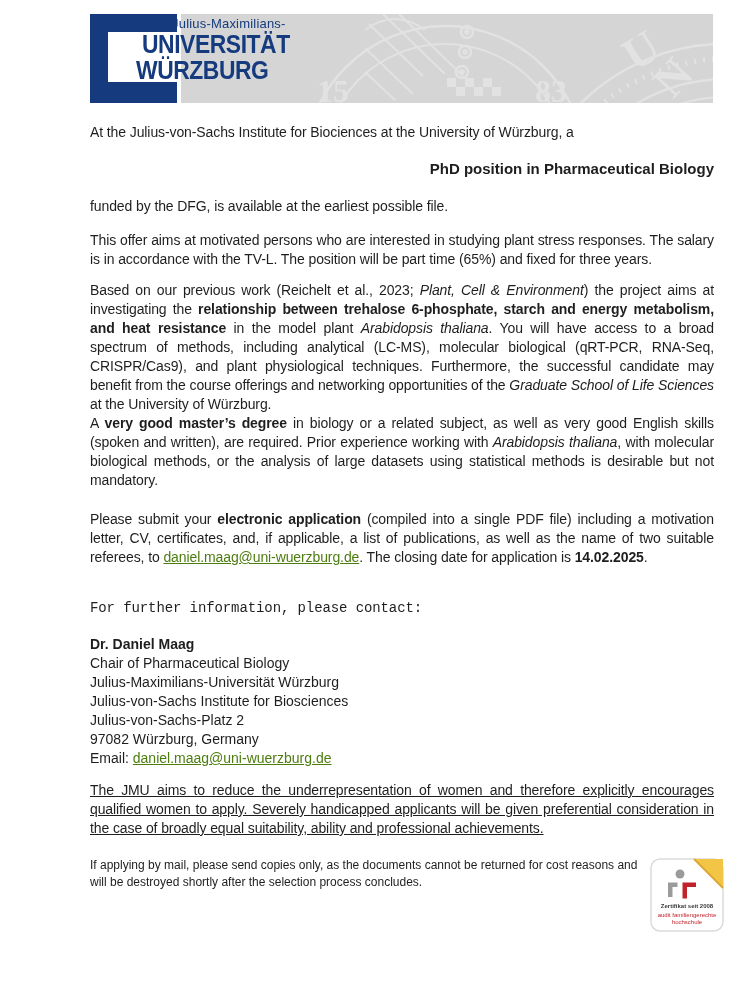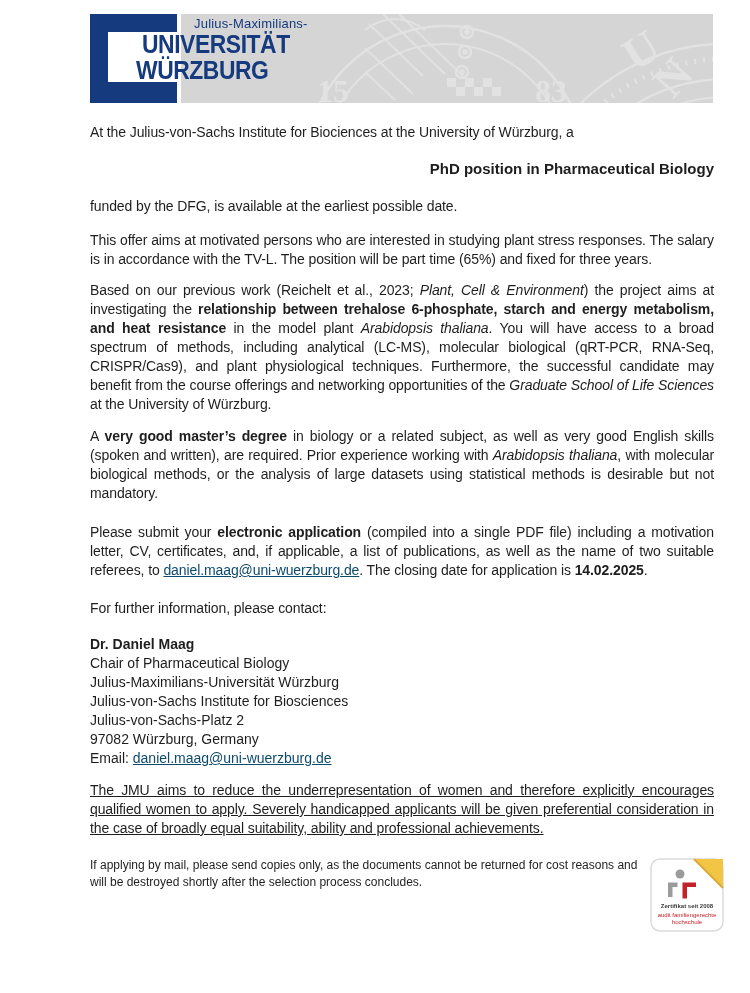--- a/index.html
+++ b/index.html
@@ -9,46 +9,46 @@
   }
   .content{position:absolute;left:90px;top:0;width:624px;}
 
   
   .banner{position:relative;margin-top:14px;width:623px;height:89px;background:#d5d5d5;}
   .watermark{position:absolute;right:0;top:0;}
   .logo-square{position:absolute;left:0;top:0;width:87px;height:89px;background:#153a7d;}
   .logo-gap{position:absolute;left:87px;top:0;width:4px;height:89px;background:#fff;}
   .logo-notch{position:absolute;left:18px;top:18px;width:69px;height:50px;background:#fff;}
   .brand-pretitle{
-    position:absolute;left:104px;top:2px;font-size:13px;font-weight:normal;
+    position:absolute;left:82px;top:2px;font-size:13px;font-weight:normal;
     color:#153a7d;letter-spacing:.2px;white-space:nowrap;
   }
   .brand-line{position:absolute;color:#153a7d;font-weight:bold;font-size:26px;
     letter-spacing:-.5px;transform:scaleX(.88);transform-origin:0 0;white-space:nowrap;line-height:1;}
   .brand-line1{left:52px;top:17px;}
   .brand-line2{left:46px;top:43px;}
 
   
   .p{margin:0;font-size:14px;line-height:19px;letter-spacing:-.1px;}
   .just{text-align:justify;}
   .bold{font-weight:bold;}
   .italic{font-style:italic;}
   .title{margin:17px 0 0 0;font-size:15px;line-height:19px;font-weight:bold;text-align:right;}
   .m-intro{margin-top:20px;}
   .m-funded{margin-top:19px;}
   .m-offer{margin-top:15px;}
   .m-project{margin-top:12px;}
-  .m-req{margin-top:13px;}
+  .m-req{margin-top:0;}
   .m-app{margin-top:20px;}
-  .m-contactintro{margin-top:19px;}
+  .m-contactintro{margin-top:32px;font-family:Liberation Mono, monospace;}
   .contact{margin-top:17px;}
   .contact .p{letter-spacing:0;}
   .m-equal{margin-top:13px;text-decoration:underline;}
   .smallprint{margin:19px 0 0 0;font-size:12px;line-height:16.5px;max-width:556px;}
-  a.doc-link{color:#0c4a6e;cursor:pointer;}
+  a.doc-link{color:#4d7c0f;cursor:pointer;}
 
   
   .badge{position:absolute;left:650px;top:858px;width:74px;height:74px;}
 </style>
 </head>
 <body>
 
 <div class="page">
   <div class="content">
 
@@ -91,21 +91,21 @@
       <div class="logo-gap"></div>
       <div class="brand-pretitle">Julius-Maximilians-</div>
       <div class="brand-line brand-line1">UNIVERSITÄT</div>
       <div class="brand-line brand-line2">WÜRZBURG</div>
     </header>
 
     <p class="p m-intro">At the Julius-von-Sachs Institute for Biociences at the University of Würzburg, a</p>
 
     <h1 class="title">PhD position in Pharmaceutical Biology</h1>
 
-    <p class="p m-funded">funded by the DFG, is available at the earliest possible date.</p>
+    <p class="p m-funded">funded by the DFG, is available at the earliest possible file.</p>
 
     <p class="p just m-offer">This offer aims at motivated persons who are interested in studying plant stress responses. The salary is in accordance with the TV-L. The position will be part time (65%) and fixed for three years.</p>
 
     <p class="p just m-project"><span>Based on our previous work (Reichelt et al., 2023; </span><span class="italic">Plant, Cell &amp; Environment</span><span>) the project aims at investigating the </span><span class="bold">relationship between trehalose 6-phosphate, starch and energy metabolism, and heat resistance</span><span> in the model plant </span><span class="italic">Arabidopsis thaliana</span><span>. You will have access to a broad spectrum of methods, including analytical (LC-MS), molecular biological (qRT-PCR, RNA-Seq, CRISPR/Cas9), and plant physiological techniques. Furthermore, the successful candidate may benefit from the course offerings and networking opportunities of the </span><span class="italic">Graduate School of Life Sciences</span><span> at the University of Würzburg.</span></p>
 
     <p class="p just m-req"><span>A </span><span class="bold">very good master’s degree</span><span> in biology or a related subject, as well as very good English skills (spoken and written), are required. Prior experience working with </span><span class="italic">Arabidopsis thaliana</span><span>, with molecular biological methods, or the analysis of large datasets using statistical methods is desirable but not mandatory.</span></p>
 
     <p class="p just m-app"><span>Please submit your </span><span class="bold">electronic application</span><span> (compiled into a single PDF file) including a motivation letter, CV, certificates, and, if applicable, a list of publications, as well as the name of two suitable referees, to </span><a href="#" class="doc-link">daniel.maag@uni-wuerzburg.de</a><span>. The closing date for application is </span><span class="bold">14.02.2025</span><span>.</span></p>
 
     <p class="p m-contactintro">For further information, please contact:</p>

